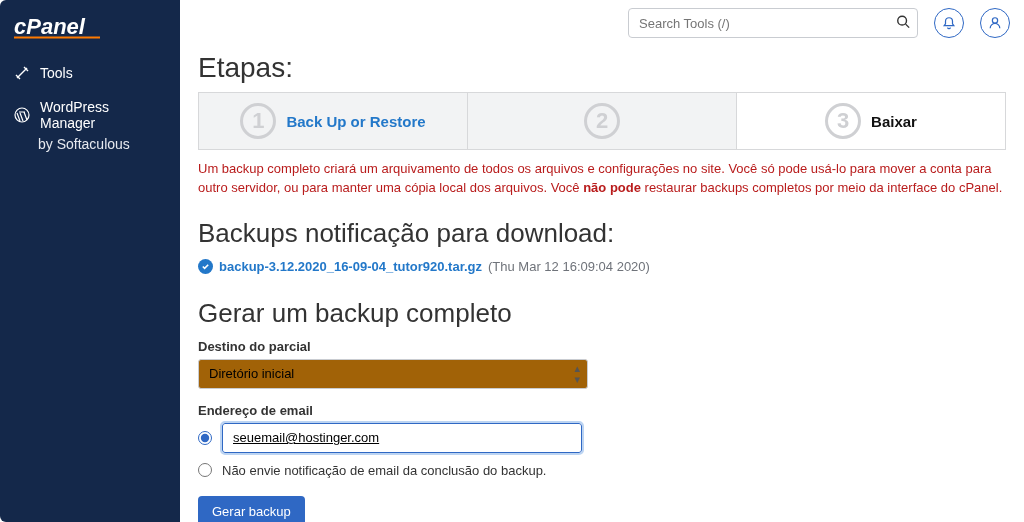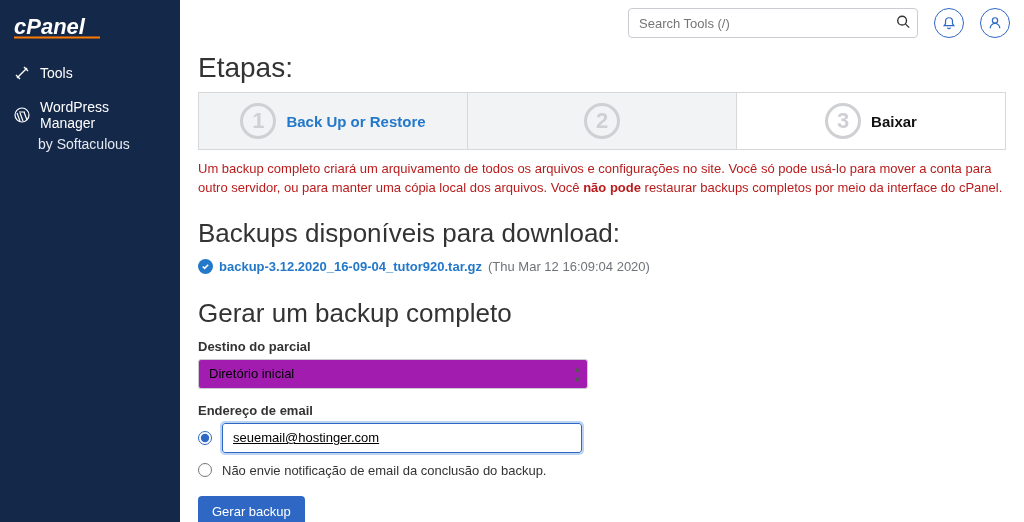--- a/index.html
+++ b/index.html
@@ -1,17 +1,17 @@
 <!DOCTYPE html>
 <html><head>
 <meta charset="utf-8">
 <style>
 * { box-sizing: border-box; margin: 0; padding: 0; }
 body { font-family: -apple-system, BlinkMacSystemFont, "Segoe UI", Helvetica, Arial, sans-serif; font-size: 14px; color: #333; background: #fff; }
-.app { display: flex; width: 1024px; height: 522px; overflow: hidden; }
+.app { display: flex; width: 1024px; height: 522px; overflow: hidden; border-radius: 6px; }
 .sidebar { width: 180px; background: #14284a; color: #fff; flex-shrink: 0; padding-top: 8px; }
 .logo { padding: 6px 14px 16px; }
 .logo svg { display: block; }
 .nav-item { display: flex; align-items: center; gap: 10px; padding: 9px 14px; font-size: 14px; color: #fff; cursor: pointer; }
 .nav-sub { padding: 2px 14px 9px 38px; font-size: 14px; color: #e6e9ef; margin-top: -6px; }
 .nav-item .ic { width: 16px; height: 16px; display:inline-flex; align-items:center; justify-content:center; flex-shrink:0; }
 .main { flex: 1; display: flex; flex-direction: column; }
 .topbar { display: flex; justify-content: flex-end; align-items: center; gap: 16px; padding: 8px 14px; }
 .search-wrap { position: relative; width: 290px; }
 .search-wrap input { width: 100%; height: 30px; border: 1px solid #c9ccd1; border-radius: 4px; padding: 4px 30px 4px 10px; font-size: 13px; color: #555; }
@@ -28,21 +28,21 @@
 .step.active .steplabel { color: #111; font-weight: 700; }
 .desc { font-size: 13px; line-height: 1.45; margin: 10px 0 20px; color: #b91c1c; }
 .desc b { font-weight: 700; }
 h2.section { font-size: 26px; font-weight: 400; margin: 6px 0 10px; }
 .dl-line { display:flex; align-items:center; gap:6px; font-size: 13px; margin-bottom: 24px; }
 .dl-line .chk { width:15px; height:15px; border-radius:50%; background:#2378c9; display:inline-flex; align-items:center; justify-content:center; color:#fff; font-size:10px; }
 .dl-line a { color:#2378c9; font-weight:700; text-decoration:none; }
 .dl-line .meta { color:#6f737a; }
 .fld-label { font-size: 13px; font-weight: 600; margin-bottom: 5px; }
 .select-wrap { position:relative; width: 390px; margin-bottom: 14px; }
-.select-wrap select { width:100%; height: 30px; background:#a21caf; border:1px solid #c9ccd1; border-radius:3px; padding: 4px 10px; font-size:13px; appearance:none; -webkit-appearance:none; }
+.select-wrap select { width:100%; height: 30px; background:#a16207; border:1px solid #c9ccd1; border-radius:3px; padding: 4px 10px; font-size:13px; appearance:none; -webkit-appearance:none; }
 .select-wrap .arr { position:absolute; right:8px; top:50%; transform:translateY(-50%); color:#555; font-size:11px; line-height:1; pointer-events:none; }
 .radio-row { display:flex; align-items:center; gap:10px; margin-bottom: 10px; }
 .radio-row input[type=text] { width: 360px; height: 30px; border:1px solid #2f68c4; border-radius:3px; padding:8px 10px; font-size:13px; outline:2px solid #bcd4f2;text-decoration:underline; }
 .radio-row input[type=radio] { accent-color:#2f68c4; width:14px; height:14px; }
 .radio-row label { font-size: 13px; color:#333; }
 .btn-primary { background:#2f68c4; color:#fff; border:none; border-radius:4px; padding: 8px 14px; font-size:13px; cursor:pointer; margin-top: 8px; }
 </style>
 </head>
 <body>
 
@@ -111,21 +111,21 @@
         <div class="step active">
           <div class="stepnum">3</div>
           <div class="steplabel">Baixar</div>
         </div>
       </div>
 
       <p class="desc">
         <span>Um backup completo criará um arquivamento de todos os arquivos e configurações no site. Você só pode usá-lo para mover a conta para outro servidor, ou para manter uma cópia local dos arquivos. Você </span><b>não pode</b><span> restaurar backups completos por meio da interface do cPanel.</span>
       </p>
 
-      <h2 class="section">Backups disponíveis para download:</h2>
+      <h2 class="section">Backups notificação para download:</h2>
       <div class="dl-line">
         <span class="chk">
           <svg width="9" height="9" viewBox="0 0 10 10" fill="none" stroke="#fff" stroke-width="1.8">
               <path d="M2 5 L4 7 L8 3"></path>
             </svg>
         </span>
         <a href="#">backup-3.12.2020_16-09-04_tutor920.tar.gz</a>
         <span class="meta">(Thu Mar 12 16:09:04 2020)</span>
       </div>
 

